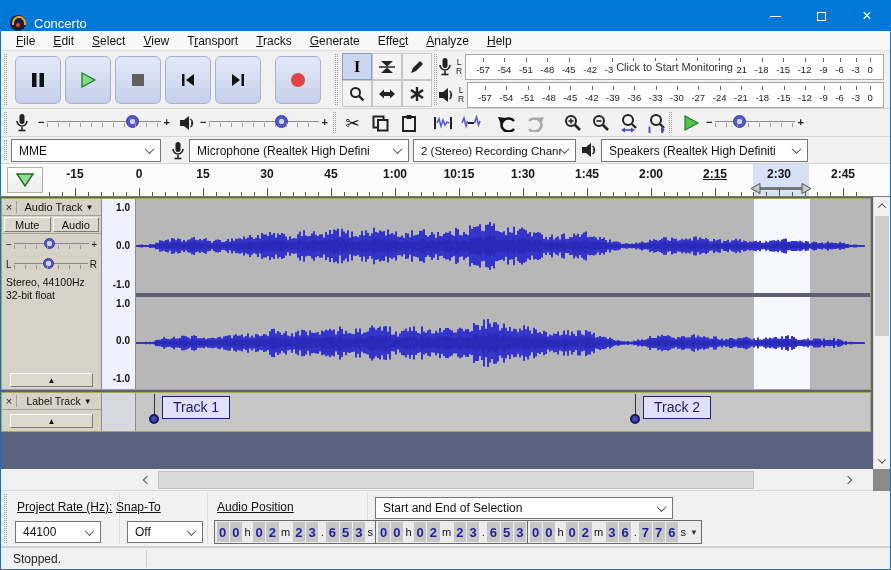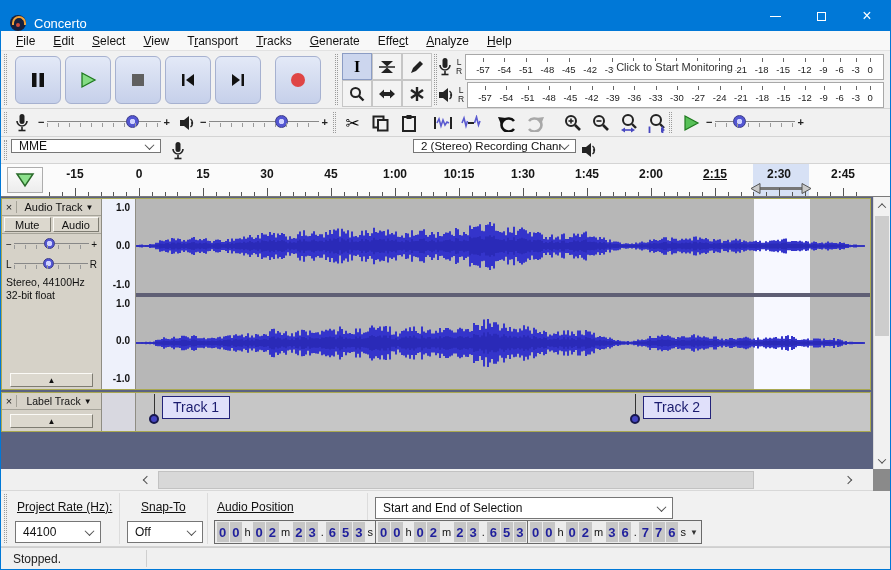--- a/index.html
+++ b/index.html
@@ -47,21 +47,21 @@
   .slider{position:absolute;display:flex;align-items:center;font-size:11px;color:#222;}
   .slider .lab{flex:none;padding:0 3px;font-weight:bold;}
   .sl-track{position:relative;height:14px;flex:1;}
   .sl-track::before{content:"";position:absolute;left:0;right:0;top:6px;height:1px;background:#888;}
   .sl-track::after{content:"";position:absolute;left:0;right:0;top:8px;height:4px;
      background:repeating-linear-gradient(to right,#999 0 1px,transparent 1px 11px);}
   .sl-thumb{position:absolute;top:0;width:13px;height:13px;border-radius:50%;margin-left:-6px;
      background:radial-gradient(circle,#cfd2ff 0 2.5px,#5356d2 3px 6.5px);border:1px solid #3a3a8a;}
 
   
-  .combo{position:absolute;height:14px;border:1px solid #767676;background:#fff;display:flex;align-items:center;padding:0 7px 0 7px;font-size:12px;color:#111;}
+  .combo{position:absolute;height:23px;border:1px solid #767676;background:#fff;display:flex;align-items:center;padding:0 7px 0 7px;font-size:12px;color:#111;}
   .chev{flex:none;width:7px;height:7px;border-right:1.5px solid #505050;border-bottom:1.5px solid #505050;transform:rotate(45deg) translate(-1px,-1px);margin-left:auto;}
 
   
   .ruler-row{height:33px;background:#fbfbfb;border-bottom:1px solid #7a7a7a;position:relative;}
   .quickplay{position:absolute;left:6px;top:3px;width:36px;height:26px;border:1px solid #adadad;background:linear-gradient(#fdfdfd,#ececec);display:flex;align-items:center;justify-content:center;}
   .ruler-sel{position:absolute;top:0;bottom:0;background:#d7e1f5;}
   .tl-label{position:absolute;top:3px;transform:translateX(-50%);font-size:12px;font-weight:bold;color:#151515;}
   .tick{position:absolute;bottom:0;width:1px;background:#555;}
   .sel-arrows{position:absolute;}
 
@@ -428,28 +428,36 @@
     <div class="combo" style="left:10px;top:2px;width:150px">
       <span>MME</span>
         <span class="chev"></span>
     </div>
     <svg class="icon-svg" style="position:absolute;left:170px;top:4px" width="14" height="20">
         <rect x="4.5" y="1" width="5" height="10" rx="2.5" fill="#222"></rect>
         <path d="M2,8 a5,5 0 0 0 10,0" fill="none" stroke="#222" stroke-width="1.6"></path>
         <line x1="7" y1="14" x2="7" y2="17" stroke="#222" stroke-width="1.6"></line>
         <line x1="3.5" y1="17.5" x2="10.5" y2="17.5" stroke="#222" stroke-width="1.6"></line>
       </svg>
+    <div class="combo" style="left:188px;top:2px;width:220px">
+      <span style="overflow:hidden;white-space:nowrap">Microphone (Realtek High Defini</span>
+        <span class="chev"></span>
+    </div>
     <div class="combo" style="left:412px;top:2px;width:163px;font-size:11.5px">
       <span style="overflow:hidden;white-space:nowrap">2 (Stereo) Recording Channels</span>
         <span class="chev"></span>
     </div>
     <svg class="icon-svg" style="position:absolute;left:580px;top:4px" width="16" height="18">
         <polygon points="1,6 5,6 10,2 10,16 5,12 1,12" fill="#222"></polygon>
         <path d="M11.5,5 a5,5 0 0 1 0,8 M12.5,7.5 a2.5,2.5 0 0 1 0,3" fill="none" stroke="#222" stroke-width="1.4"></path>
       </svg>
+    <div class="combo" style="left:600px;top:2px;width:207px">
+      <span style="overflow:hidden;white-space:nowrap">Speakers (Realtek High Definiti</span>
+        <span class="chev"></span>
+    </div>
   </div>
 
   <div class="ruler-row" id="ruler">
     <div class="ruler-sel" id="ruler-sel" style="left: 752px; width: 56px;"></div>
     <div class="quickplay">
       <svg class="icon-svg" width="20" height="16">
           <polygon points="2,2 18,2 10,14" fill="#8ce08c" stroke="#2a6a2a" stroke-width="1.5"></polygon>
         </svg>
     </div>
     <svg class="sel-arrows" id="sel-arrows" width="62" height="13" style="left: 749px; top: 18px;">
@@ -655,21 +663,21 @@
     <div class="vsep" style="left:118px"></div>
     <div class="vsep" style="left:206px"></div>
     <div class="vsep" style="left:366px"></div>
 
     <span class="sb-label" style="left:16px">Project Rate (Hz):</span>
     <div class="combo" style="left:14px;top:30px;width:86px;height:22px">
       <span>44100</span>
         <span class="chev"></span>
     </div>
 
-    <span class="sb-label" style="left:140px">Snap-To</span>
+    <span class="sb-label" style="left:115px">Snap-To</span>
     <div class="combo" style="left:126px;top:30px;width:76px;height:22px">
       <span>Off</span>
         <span class="chev"></span>
     </div>
 
     <span class="sb-label" style="left:216px">Audio Position</span>
     <div class="timectrl" style="left:213px;top:29px">
         <span class="tc-d">0</span>
         <span class="tc-d">0</span>
         <span class="tc-l">h</span>

